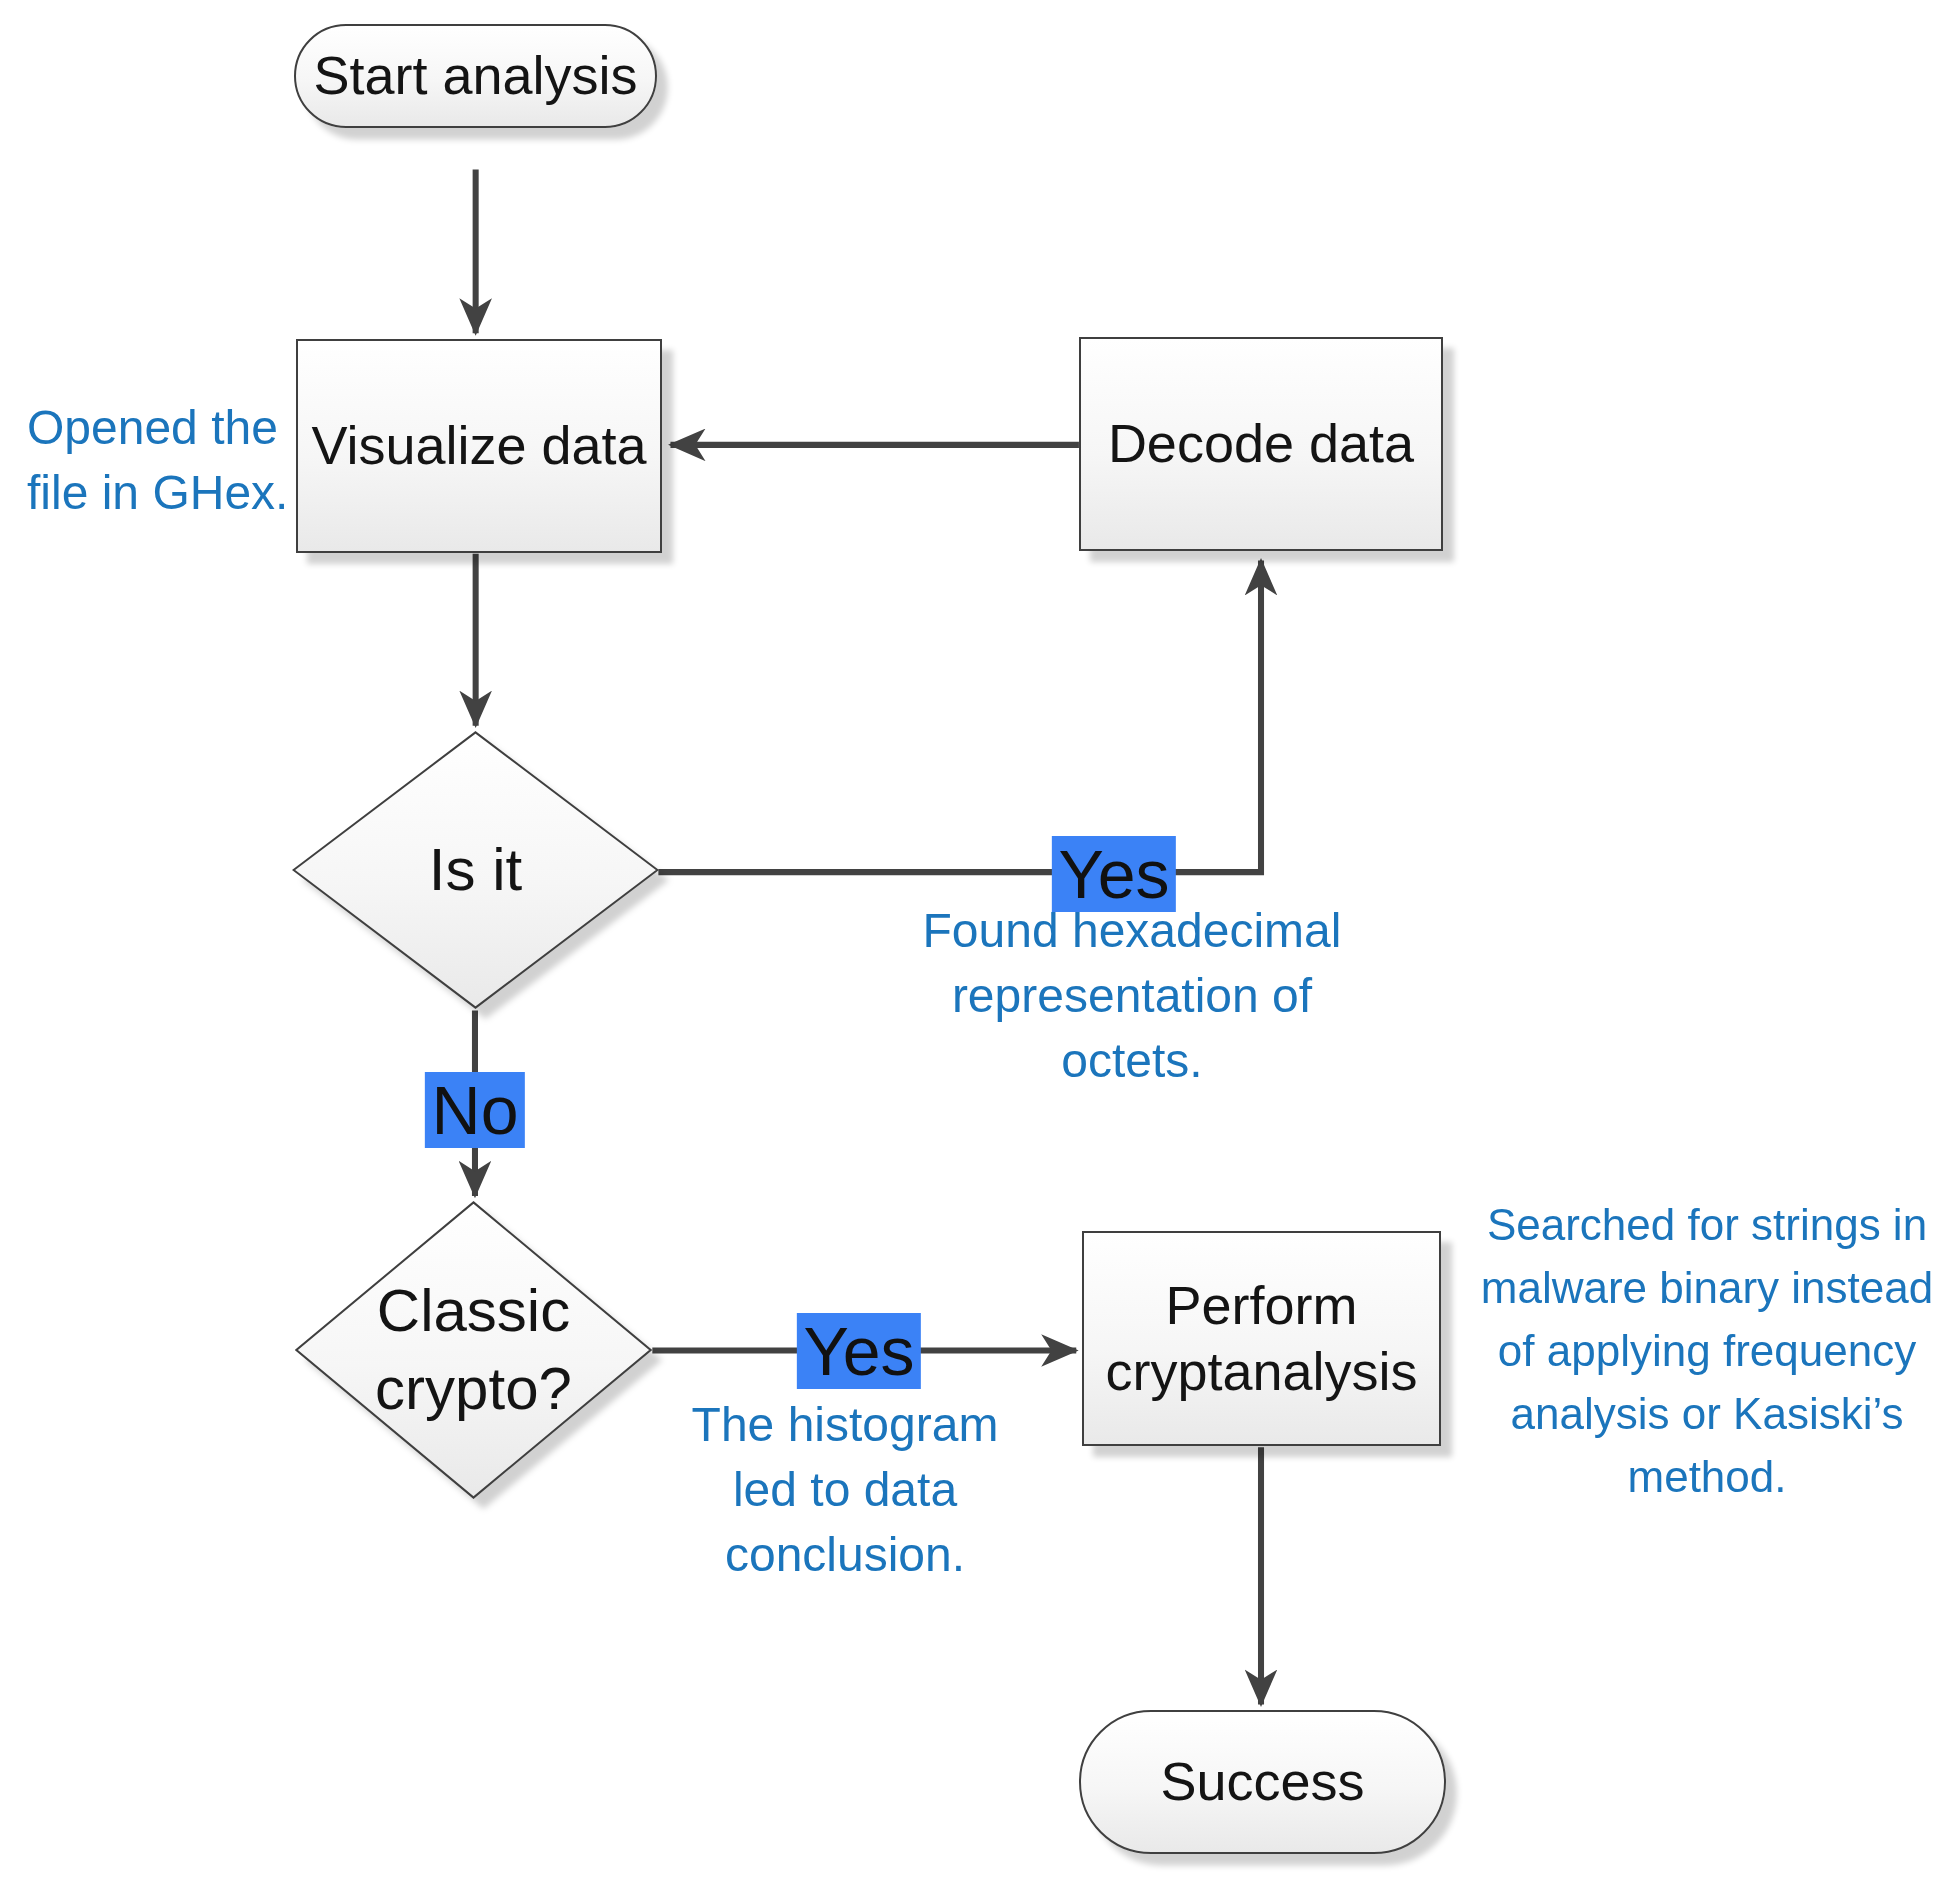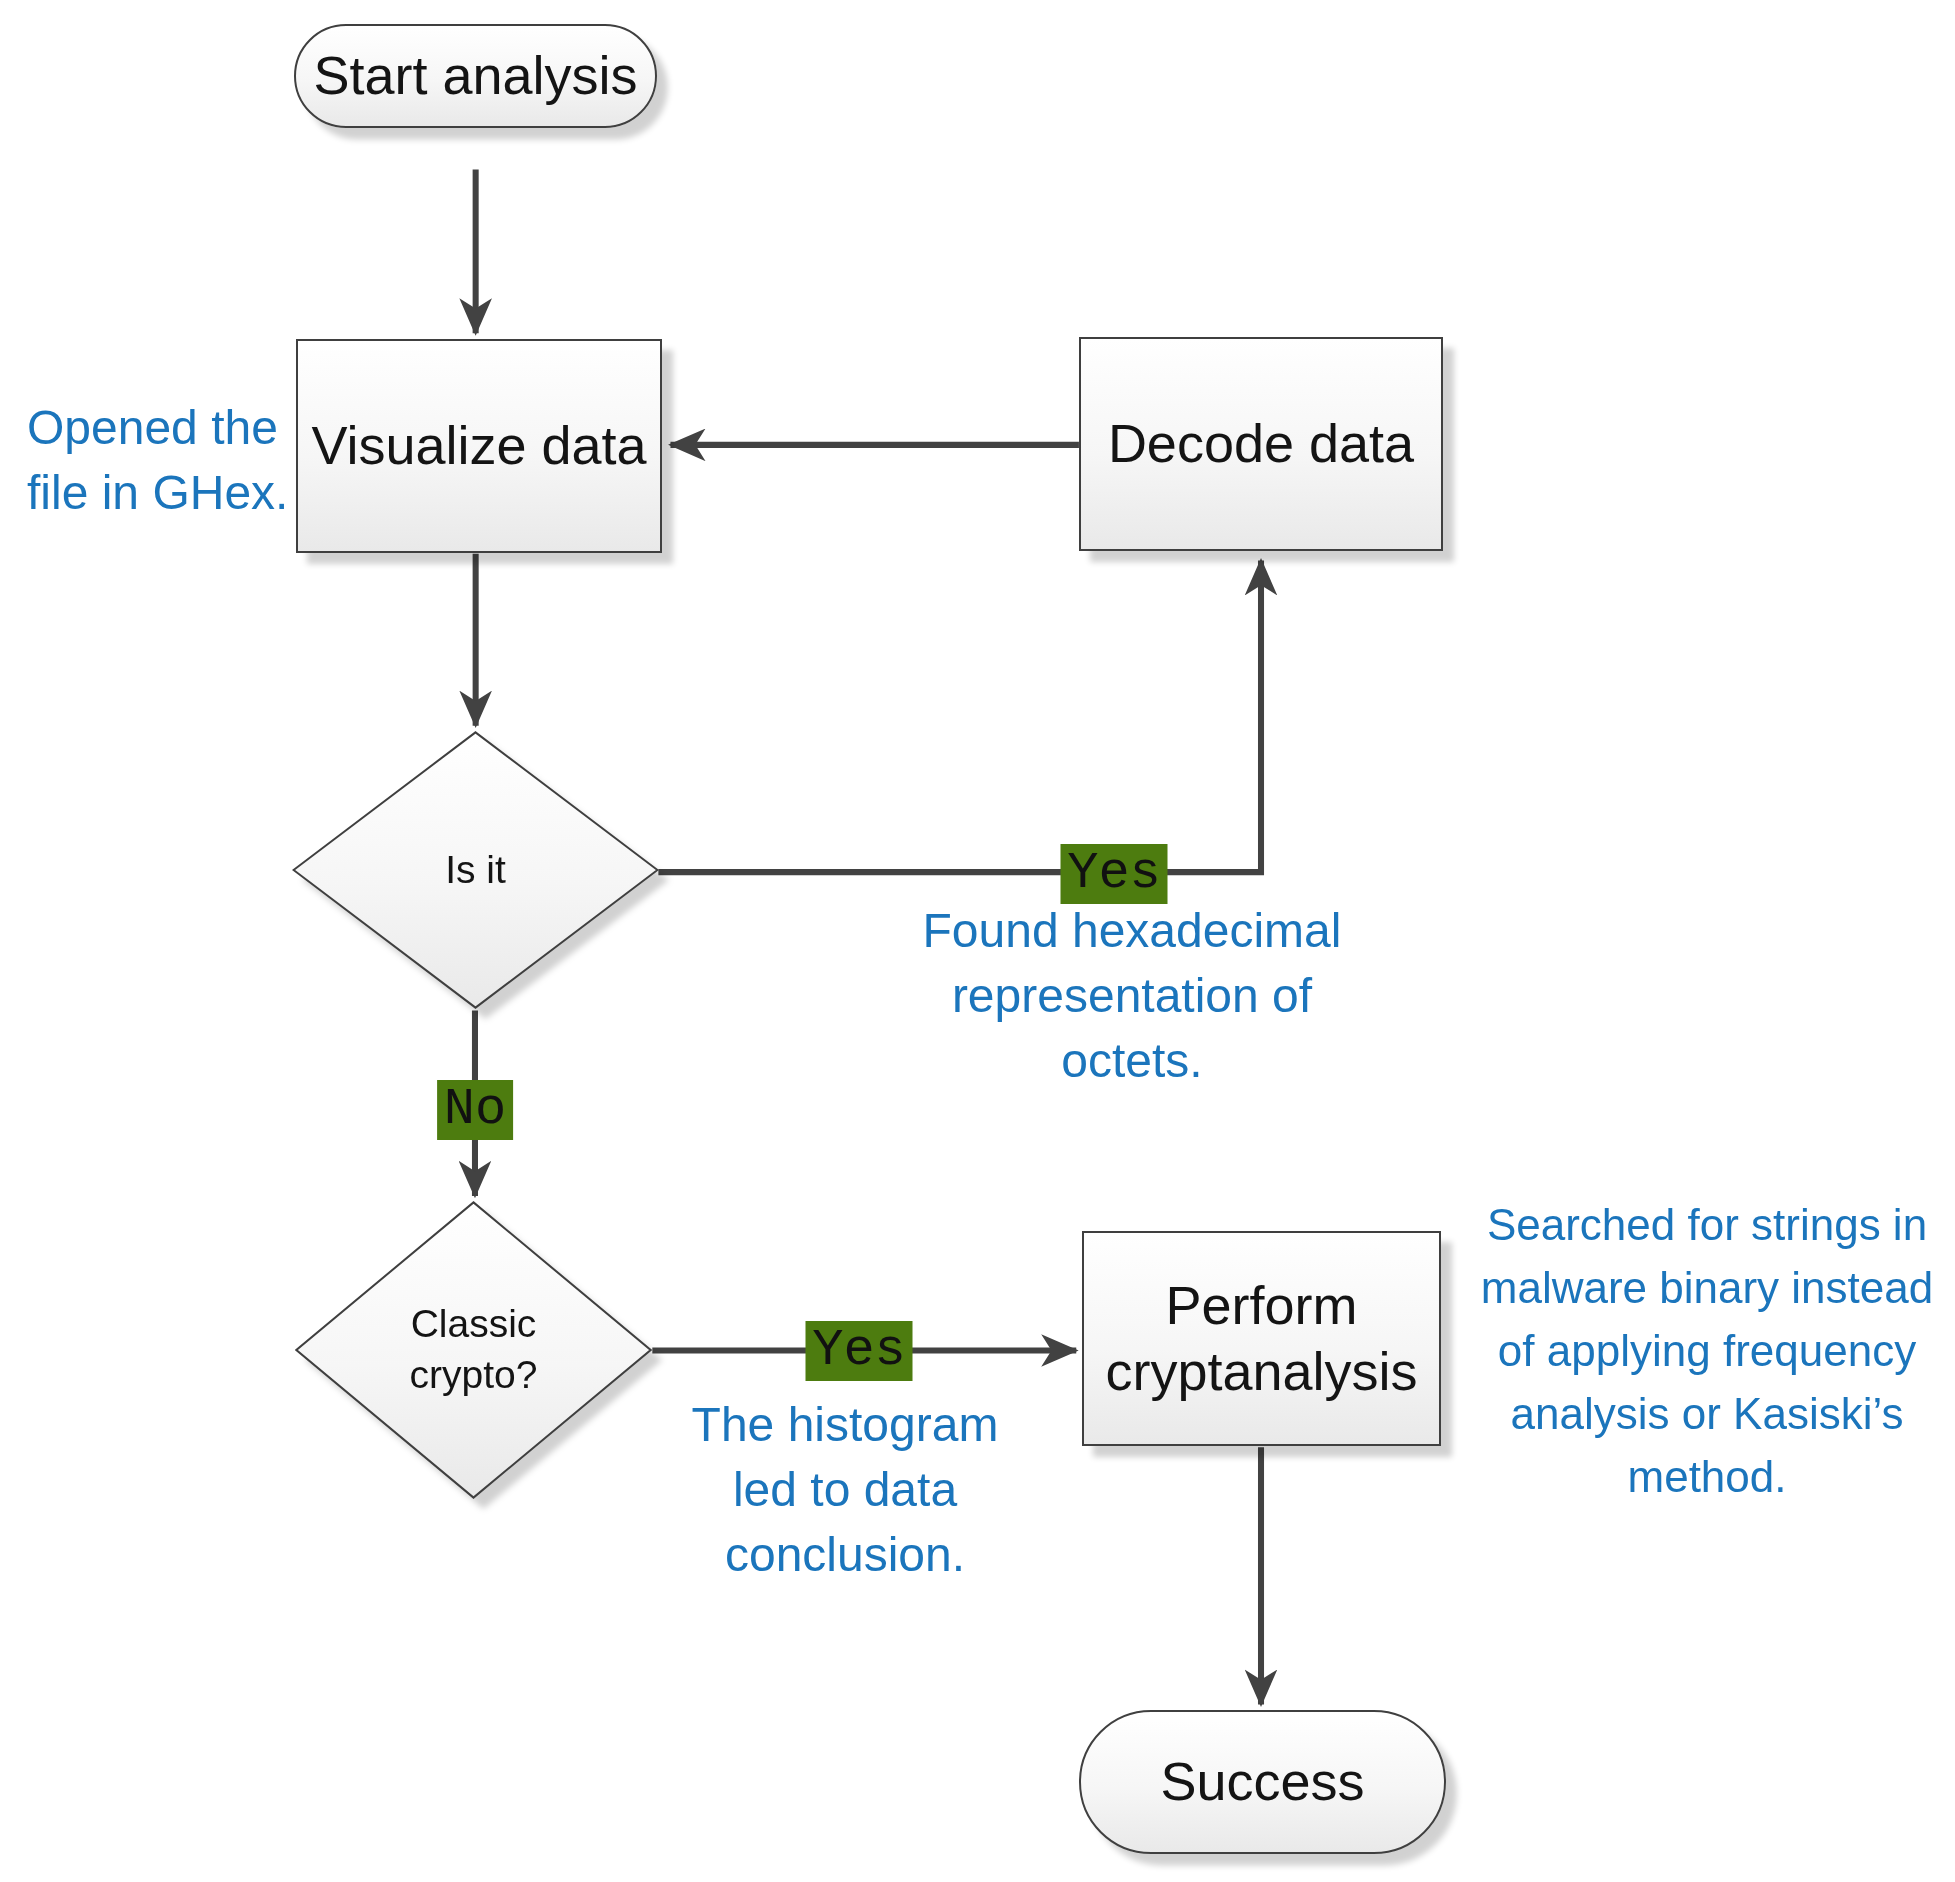--- a/index.html
+++ b/index.html
@@ -25,30 +25,30 @@
     box-sizing:border-box;
   }
   .terminator{border-radius:74px;}
   .decision{
     position:absolute;z-index:2;
   }
   .decision svg{display:block;filter:drop-shadow(10px 10px 3.4px rgba(0,0,0,0.18));}
   .decision .dlabel{
     position:absolute;left:0;top:0;right:0;bottom:0;
     display:flex;flex-direction:column;align-items:center;justify-content:center;
-    text-align:center;color:#141414;font-size:39px;line-height:1.3;
+    text-align:center;color:#141414;font-size:60px;line-height:1.3;
   }
   .node .nlines{display:flex;flex-direction:column;}
   
   .edge-label{
     position:absolute;z-index:3;
     transform:translate(-50%,-50%);
-    background:#4d7c0f;
-    color:#111111;font-size:52px;line-height:1;
-    padding:4px 6.7px;white-space:nowrap;font-family:Liberation Mono, monospace;
+    background:#3b82f6;
+    color:#111111;font-size:68px;line-height:1;
+    padding:4px 6.7px;white-space:nowrap;
   }
   
   .annotation{
     position:absolute;z-index:3;
     color:#1b75bc;
     font-size:48px;line-height:65px;
     white-space:nowrap;
   }
   .annotation span{display:block;}
   .ann-left{text-align:left;}

